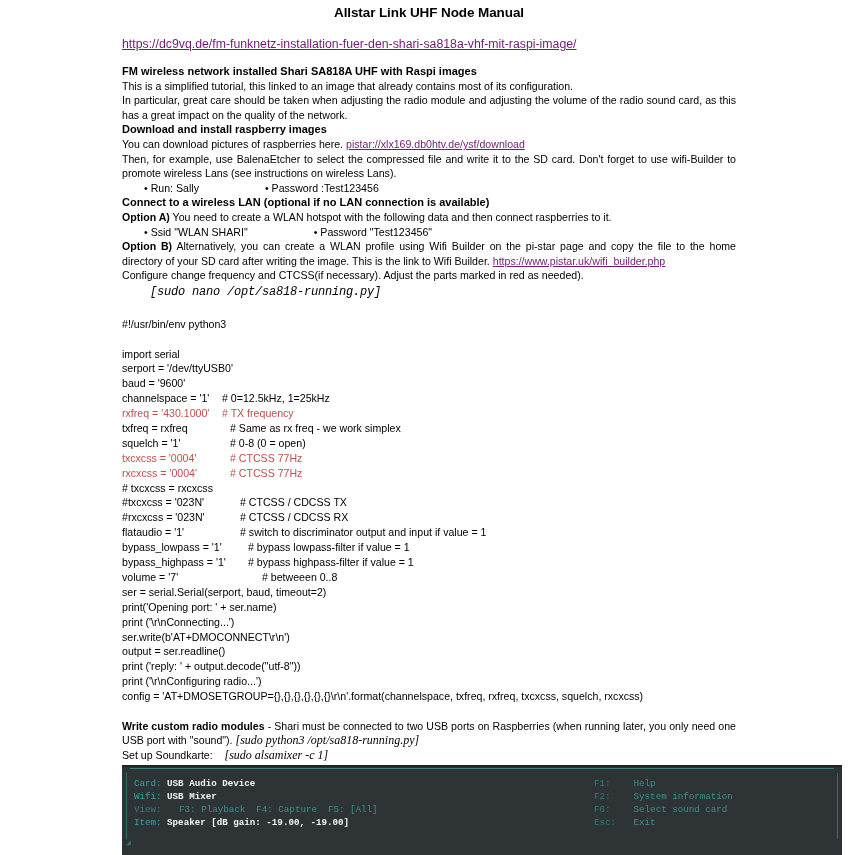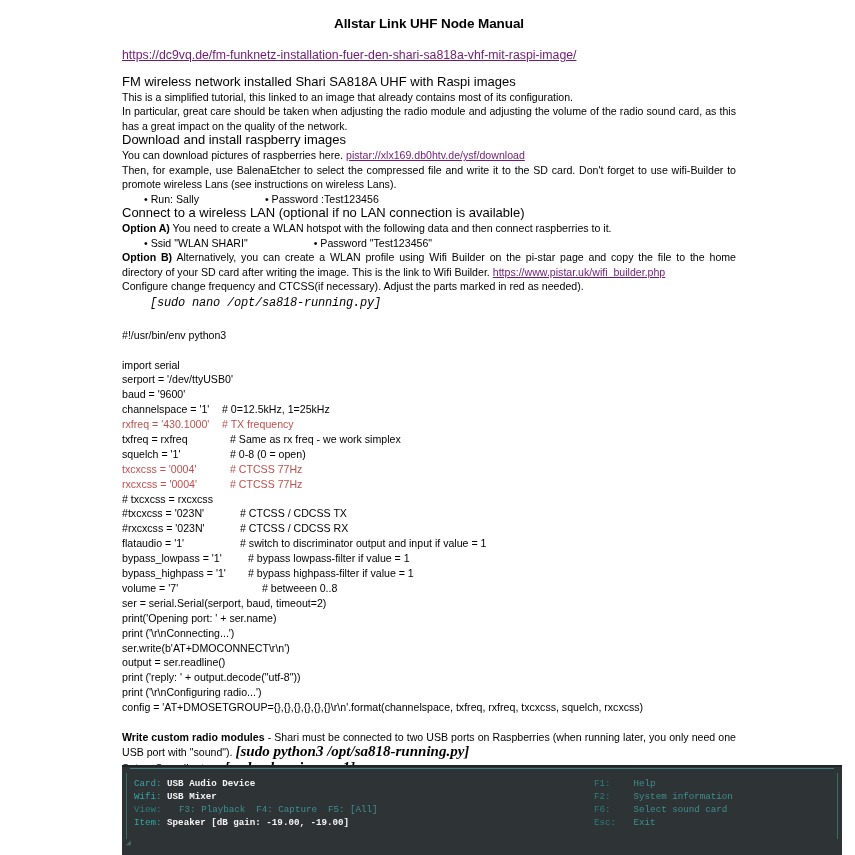--- a/index.html
+++ b/index.html
@@ -23,41 +23,41 @@
   .content {
     position: absolute;
     left: 122px;
     top: 0;
     width: 614px;
   }
   .doc-title {
     text-align: center;
     font-size: 13.5px;
     font-weight: bold;
-    margin-top: 16px;
+    margin-top: 5px;
     margin-bottom: 0;
     letter-spacing: -0.1px;
   }
   .url-line {
     margin-top: 17px;
     font-size: 12.3px;
   }
   a.link {
     color: #701a75;
     text-decoration: underline;
     word-break: break-all;
   }
   .body-txt {
     font-size: 10.6px;
     line-height: 14.6px;
     text-align: justify;
   }
   .bold-head {
-    font-size: 13px;
-    font-weight: normal;
+    font-size: 11px;
+    font-weight: bold;
     line-height: 14.6px;
   }
   .sect {
     margin-top: 13px;
   }
   .bullet-row {
     font-size: 10.6px;
     line-height: 14.6px;
     padding-left: 22px;
   }
@@ -72,22 +72,22 @@
     font-family: "Liberation Mono", monospace;
     font-style: italic;
     font-size: 12px;
     padding-left: 28px;
     line-height: 19px;
     letter-spacing: -0.2px;
   }
   .cmd-inline {
     font-family: "Liberation Serif", serif;
     font-style: italic;
-    font-weight: bold;
-    font-size: 15px;
+    font-weight: normal;
+    font-size: 12px;
   }
   
   .code {
     font-size: 10.6px;
     line-height: 14.9px;
     white-space: pre;
   }
   .code .ln {
     display: block;
     height: 14.9px;

